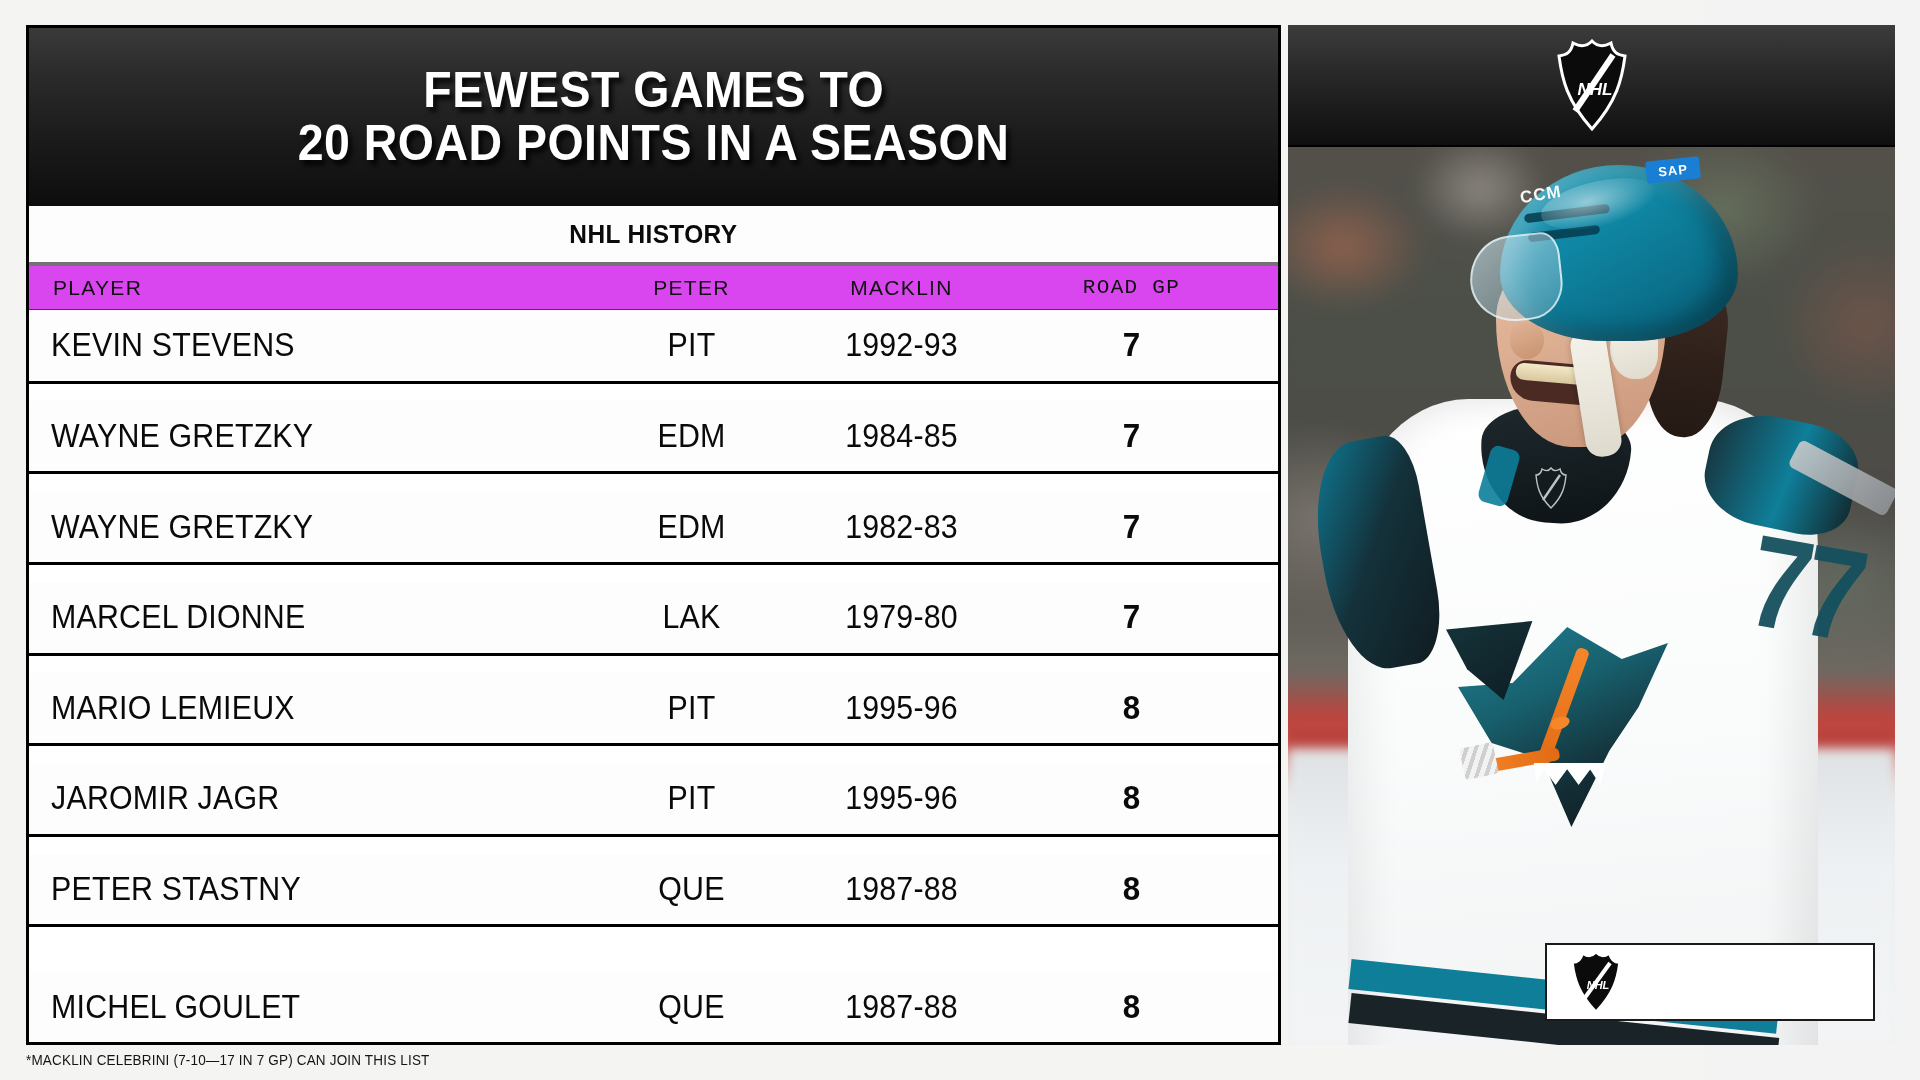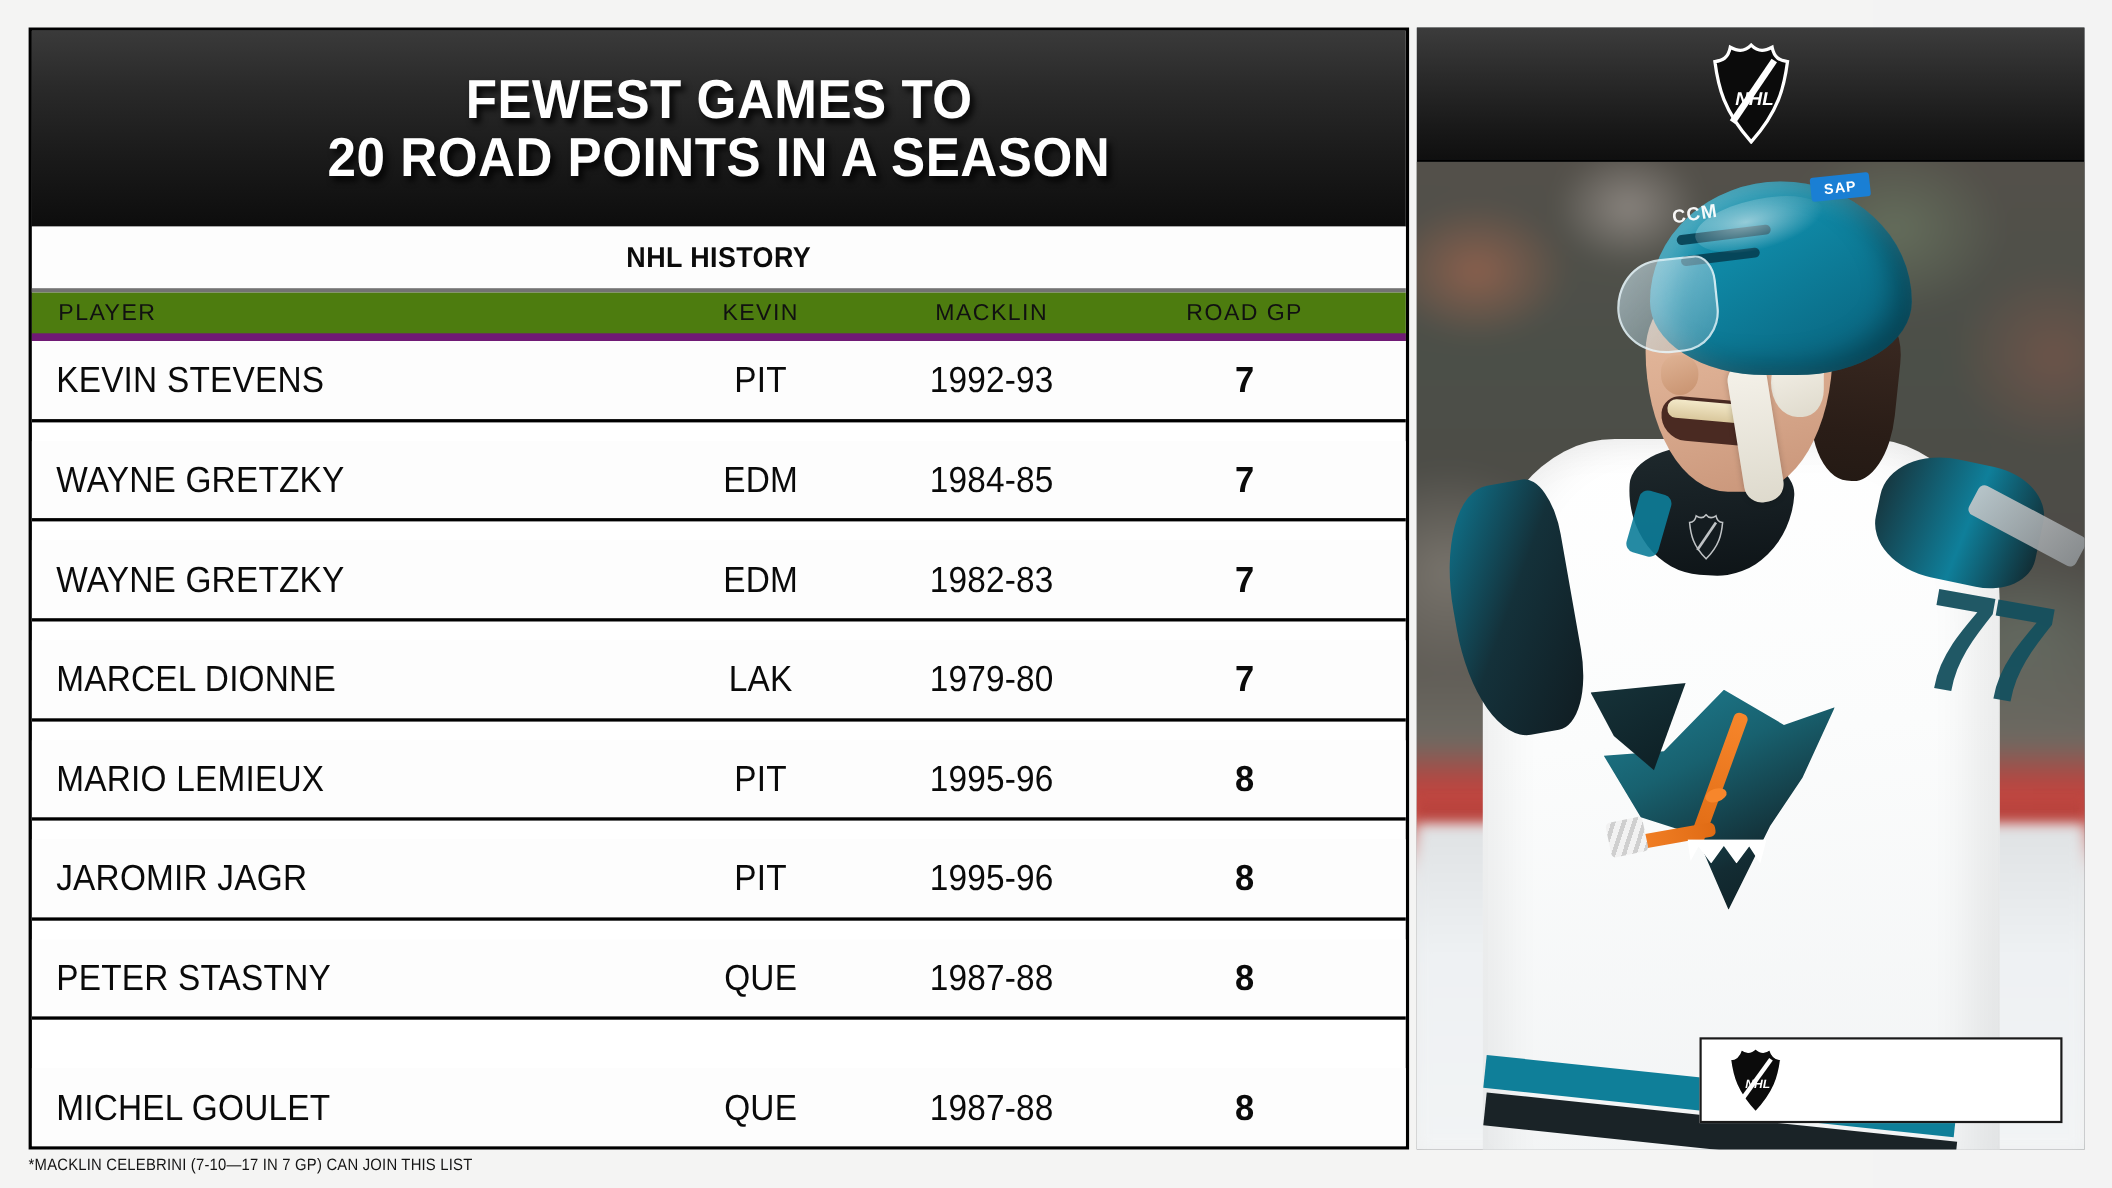--- a/index.html
+++ b/index.html
@@ -67,38 +67,38 @@
     font-weight: bold;
     font-size: 26px;
     color: #0b0b0b;
     letter-spacing: 0.4px;
     transform: scaleX(0.94);
   }
 
   
   .colhead-row {
     flex: 0 0 44px;
-    background: #4d7c0f;
+    background: #d946ef;
     display: flex;
     align-items: center;
-    border-bottom: 7px solid #701a75;
+    border-bottom: 1px solid #701a75;
   }
   .colhead {
     font-family: "Liberation Sans Narrow", "Liberation Sans", sans-serif;
     font-weight: normal;
     font-size: 21px;
     color: #111;
     letter-spacing: 1.3px;
   }
 
   
   .c-player  { width: 560px; padding-left: 24px; text-align: left; }
   .c-team    { width: 205px; text-align: center; }
   .c-season  { width: 215px; text-align: center; }
-  .c-gp      { width: 245px; text-align: center; }
+  .c-gp      { width: 245px; text-align: center; font-family: Liberation Mono, monospace; }
 
   
   .rows { flex: 1 1 auto; display: flex; flex-direction: column; gap: 17px; }
   .row {
     flex: 1 1 0;
     display: flex;
     align-items: center;
     background: #fdfdfd;
     border-bottom: 3px solid #000;
   }
@@ -423,21 +423,21 @@
       <div class="title-line">FEWEST GAMES TO</div>
       <div class="title-line l2">20 ROAD POINTS IN A SEASON</div>
     </div>
 
     <div class="subtitle-row">
       <div class="subtitle-text">NHL HISTORY</div>
     </div>
 
     <div class="colhead-row">
       <div class="colhead c-player">PLAYER</div>
-      <div class="colhead c-team">KEVIN</div>
+      <div class="colhead c-team">PETER</div>
       <div class="colhead c-season">MACKLIN</div>
       <div class="colhead c-gp">ROAD GP</div>
     </div>
 
     <div class="rows">
       <div class="row">
         <div class="cell c-player">KEVIN STEVENS</div>
         <div class="cell c-team">PIT</div>
         <div class="cell c-season">1992-93</div>
         <div class="cell c-gp">7</div>

